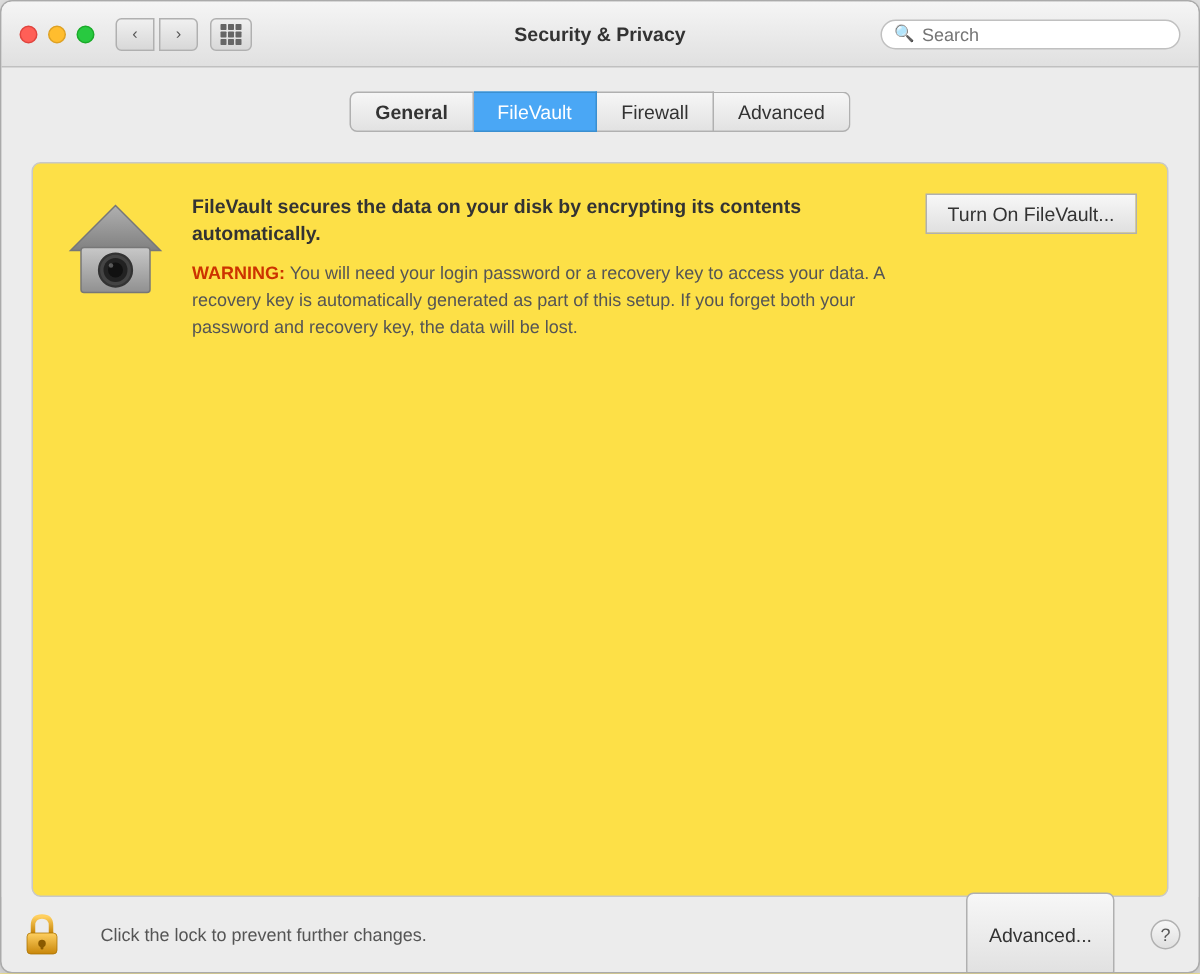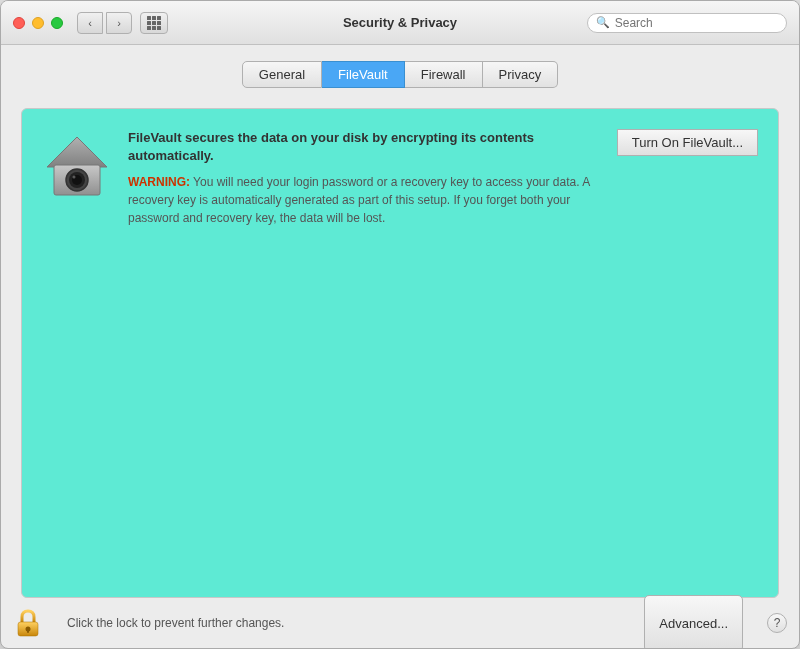--- a/index.html
+++ b/index.html
@@ -160,41 +160,42 @@
       font-size: 13px;
       cursor: pointer;
       background: linear-gradient(to bottom, #f6f6f6, #e2e2e2);
       border: 1px solid #b0b0b0;
       color: #333;
       user-select: none;
     }
 
     .tab:first-child {
       border-radius: 5px 0 0 5px;
+      font-weight: bold;
     }
 
     .tab:last-child {
       border-radius: 0 5px 5px 0;
     }
 
     .tab + .tab {
       border-left: none;
     }
 
     .tab.active {
       background: #4aa7f5;
       border-color: #3a8fd0;
       color: white;
       font-weight: 500;
     }
 
     
     .panel {
       flex: 1;
-      background: #5eead4;
+      background: #fde047;
       border: 1px solid #c8c8c8;
       border-radius: 6px;
       padding: 20px;
       display: flex;
       flex-direction: column;
     }
 
     .panel-top {
       display: flex;
       align-items: flex-start;
@@ -343,21 +344,21 @@
       <input class="search-input" type="text" placeholder="Search" style="">
     </div>
   </div>
 
   <div class="content">
 
     <div class="tabs">
       <div class="tab">General</div>
       <div class="tab active">FileVault</div>
       <div class="tab">Firewall</div>
-      <div class="tab">Privacy</div>
+      <div class="tab">Advanced</div>
     </div>
 
     <div class="panel">
       <div class="panel-top">
 
         <svg class="filevault-icon" viewBox="0 0 70 70" xmlns="http://www.w3.org/2000/svg">
 
           <defs>
             <linearGradient id="houseGrad" x1="0" y1="0" x2="0" y2="1">
               <stop offset="0%" stop-color="#c8c8c8"></stop>

